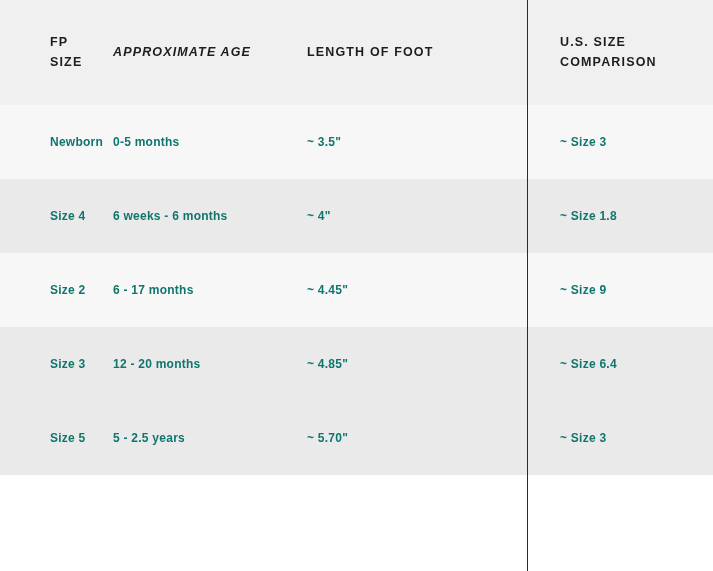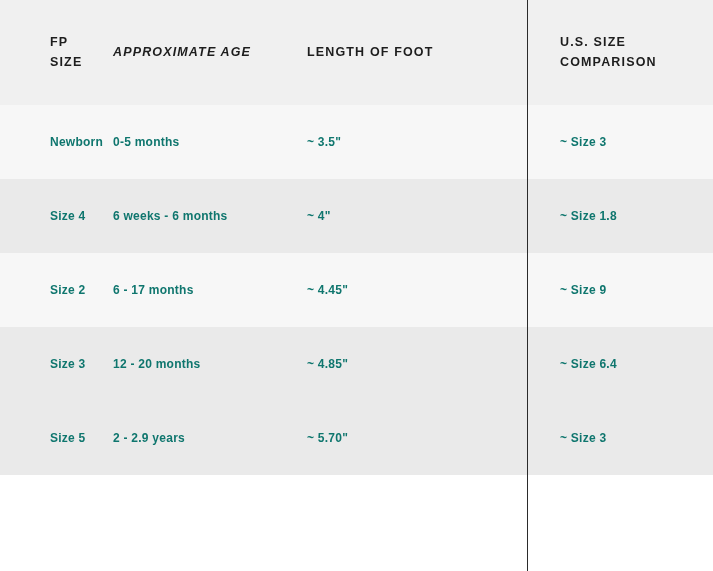--- a/index.html
+++ b/index.html
@@ -172,21 +172,21 @@
           </td>
         <td class="col-us">
             <div class="cellpad">~ Size 6.4</div>
           </td>
       </tr>
       <tr class="even">
         <td class="col-fp">
             <div class="cellpad">Size 5</div>
           </td>
         <td class="col-age">
-            <div class="cellpad">2 - 2.9 years</div>
+            <div class="cellpad">5 - 2.5 years</div>
           </td>
         <td class="col-length">
             <div class="cellpad">~ 5.70"</div>
           </td>
         <td class="col-us">
             <div class="cellpad">~ Size 3</div>
           </td>
       </tr>
     </tbody>
   </table>

